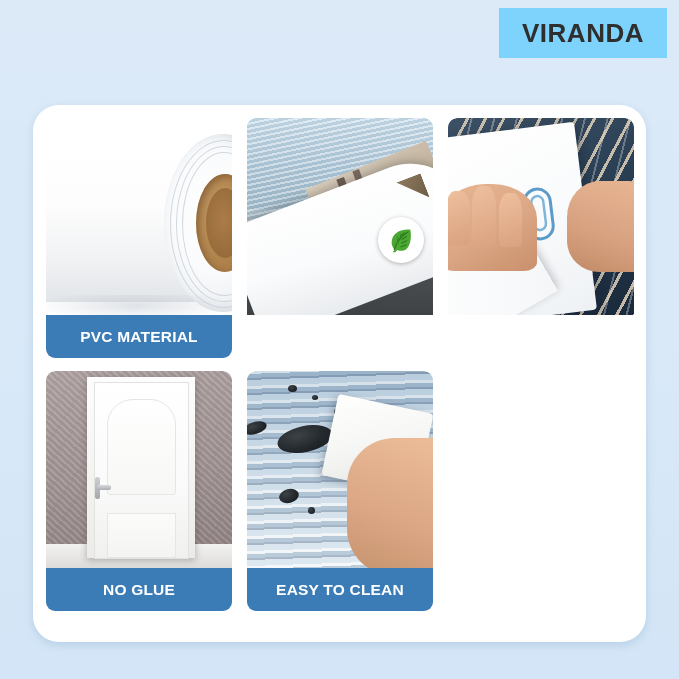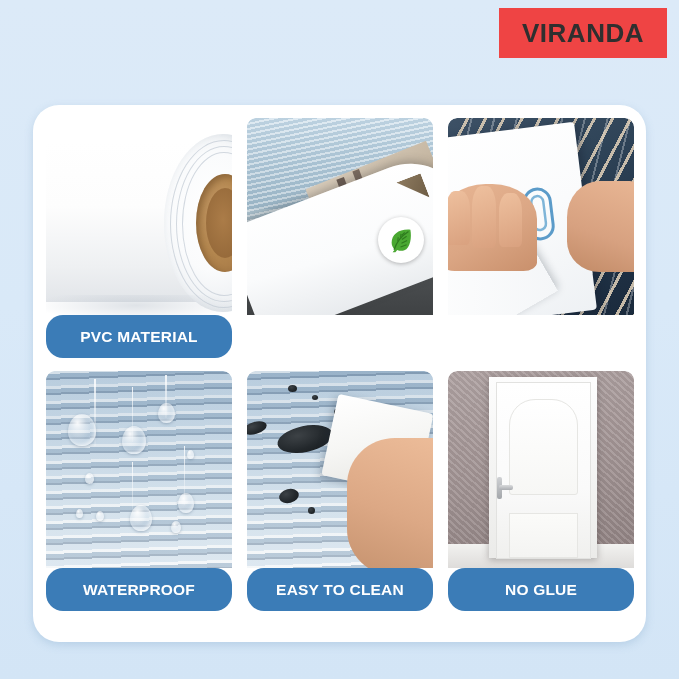--- a/index.html
+++ b/index.html
@@ -6,21 +6,21 @@
   body{
     width:679px;height:679px;overflow:hidden;
     font-family:"Liberation Sans", sans-serif;
     background:linear-gradient(180deg,#dceaf8 0%,#d9e9f8 45%,#d3e5f6 100%);
   }
   .stage{position:relative;width:679px;height:679px;}
 
   
   .brand-box{
     position:absolute;left:499px;top:8px;width:168px;height:50px;
-    background:#ef4444;display:flex;align-items:center;justify-content:center;
+    background:#7dd3fc;display:flex;align-items:center;justify-content:center;
   }
   .brand-text{
     font-size:26px;font-weight:bold;color:#2f2f2f;letter-spacing:.5px;
     font-family:"Liberation Sans", sans-serif;
   }
   .page-title{
     position:absolute;left:32px;top:48px;
     font-size:29px;font-weight:bold;color:#3a7ab8;letter-spacing:.4px;
   }
 
@@ -34,21 +34,21 @@
   .grid{
     position:absolute;left:46px;top:118px;width:588px;height:510px;
     display:grid;grid-template-columns:repeat(3,186px);
     grid-template-rows:240px 240px;column-gap:15px;row-gap:13px;
   }
 
   .card{position:relative;border-radius:9px;overflow:hidden;background:#fff;}
   .photo{position:absolute;left:0;top:0;right:0;bottom:43px;overflow:hidden;border-radius:9px 9px 0 0;}
   .cap{
     position:absolute;left:0;right:0;bottom:0;height:43px;background:#3b7cb7;
-    border-radius:17px;display:flex;align-items:center;justify-content:center;text-align:center;
+    border-radius:0;display:flex;align-items:center;justify-content:center;text-align:center;
   }
   .cap span{
     color:#fff;font-weight:bold;font-size:15.5px;letter-spacing:.2px;line-height:1.03;
   }
   .cap.two span{font-size:15.5px;}
 
   
   .pvc-bg{position:absolute;inset:0;background:#ffffff;}
   .roll-body{
     position:absolute;left:-26px;top:24px;width:205px;height:160px;
@@ -282,41 +282,34 @@
         </div>
         <div class="hand-a">
           <div class="fng" style="left:6%;top:8%;width:24%;height:62%"></div>
           <div class="fng" style="left:33%;top:2%;width:24%;height:72%"></div>
           <div class="fng" style="left:60%;top:10%;width:24%;height:62%"></div>
         </div>
         <div class="hand-b"></div>
       </div>
     </div>
 
-    <div class="card">
-      <div class="photo">
-        <div class="wood-blue"></div>
-        <div class="trail" style="left:26%;top:4%;height:34%"></div>
-        <div class="trail" style="left:46%;top:8%;height:28%"></div>
-        <div class="trail" style="left:64%;top:2%;height:22%"></div>
-        <div class="trail" style="left:74%;top:38%;height:30%"></div>
-        <div class="trail" style="left:46%;top:46%;height:26%"></div>
-        <div class="drop" style="left:12%;top:22%;width:28px;height:32px"></div>
-        <div class="drop" style="left:41%;top:28%;width:24px;height:28px"></div>
-        <div class="drop" style="left:60%;top:16%;width:17px;height:20px"></div>
-        <div class="drop" style="left:45%;top:68%;width:22px;height:26px"></div>
-        <div class="drop" style="left:71%;top:62%;width:16px;height:20px"></div>
-        <div class="drop" style="left:21%;top:52%;width:9px;height:11px"></div>
-        <div class="drop" style="left:16%;top:70%;width:7px;height:9px"></div>
-        <div class="drop" style="left:27%;top:71%;width:8px;height:10px"></div>
-        <div class="drop" style="left:67%;top:76%;width:10px;height:12px"></div>
-        <div class="drop" style="left:76%;top:40%;width:7px;height:9px"></div>
+
+    <div class="card">
+      <div class="photo">
+        <div class="wall"></div>
+        <div class="baseboard"></div>
+        <div class="door-frame"></div>
+        <div class="door-leaf"></div>
+        <div class="panel-top"></div>
+        <div class="panel-bot"></div>
+        <div class="handle-plate"></div>
+        <div class="handle"></div>
       </div>
       <div class="cap">
-        <span>WATERPROOF</span>
+        <span>NO GLUE</span>
       </div>
     </div>
 
     <div class="card">
       <div class="photo">
         <div class="wood-blue"></div>
         <div class="stain" style="left:16%;top:28%;width:56px;height:26px;transform:rotate(-12deg)"></div>
         <div class="stain" style="left:-2%;top:26%;width:24px;height:12px;transform:rotate(-16deg)"></div>
         <div class="stain" style="left:17%;top:60%;width:20px;height:14px;transform:rotate(-14deg)"></div>
         <div class="stain" style="left:33%;top:69%;width:7px;height:7px"></div>
@@ -324,30 +317,14 @@
         <div class="stain" style="left:35%;top:12%;width:6px;height:5px"></div>
         <div class="stain" style="left:47%;top:19%;width:9px;height:8px"></div>
         <div class="cloth"></div>
         <div class="hand-c"></div>
       </div>
       <div class="cap">
         <span>EASY TO CLEAN</span>
       </div>
     </div>
 
-    <div class="card">
-      <div class="photo">
-        <div class="wall"></div>
-        <div class="baseboard"></div>
-        <div class="door-frame"></div>
-        <div class="door-leaf"></div>
-        <div class="panel-top"></div>
-        <div class="panel-bot"></div>
-        <div class="handle-plate"></div>
-        <div class="handle"></div>
-      </div>
-      <div class="cap">
-        <span>NO GLUE</span>
-      </div>
-    </div>
-
   </div>
 </div>
 
 </body></html>

